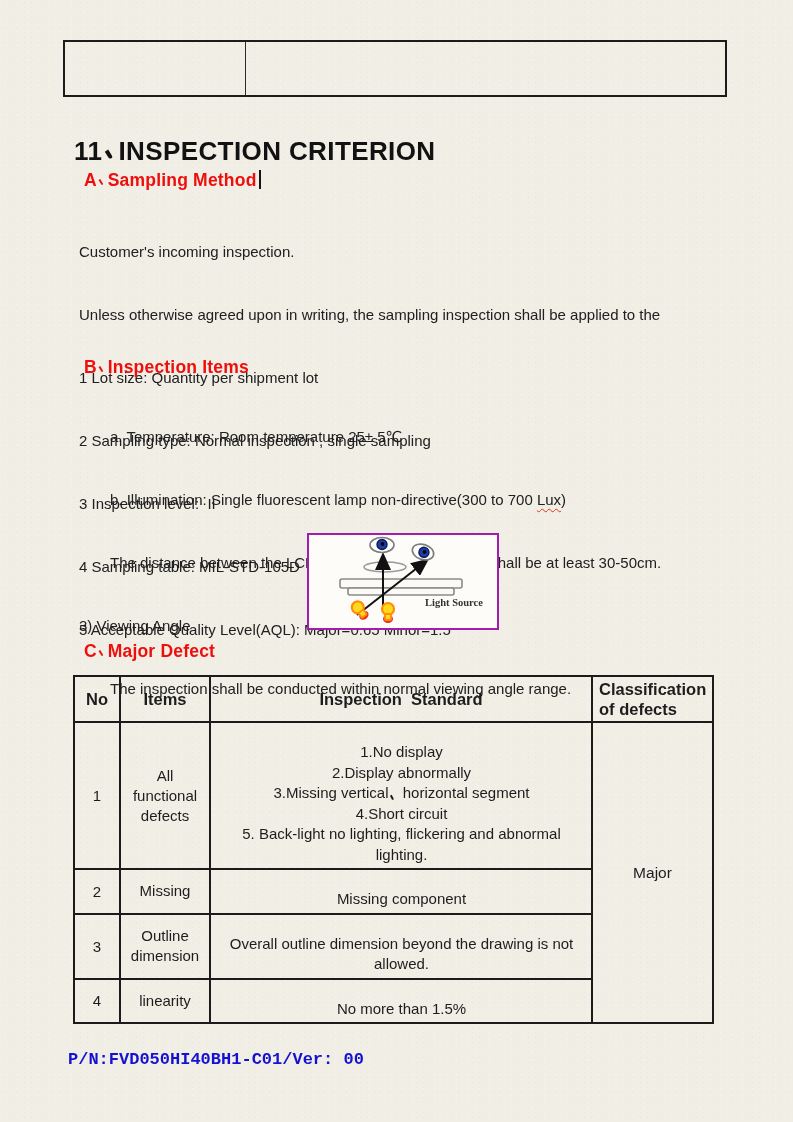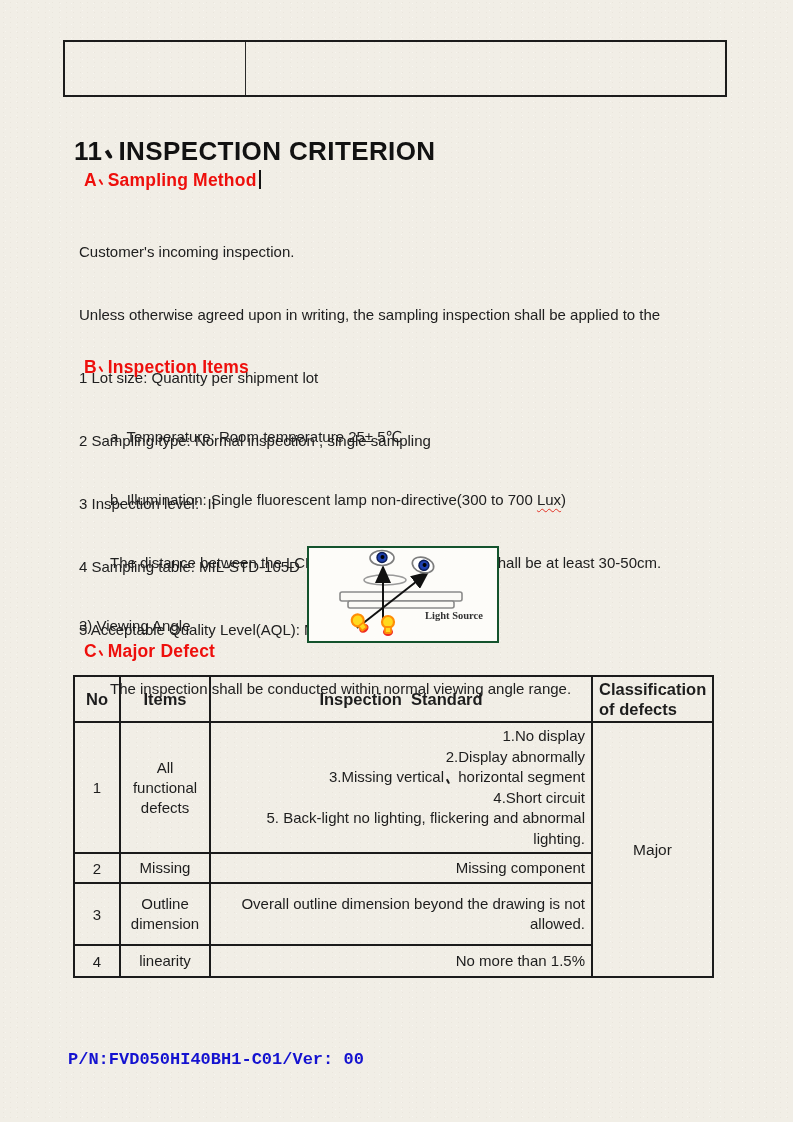--- a/index.html
+++ b/index.html
@@ -41,31 +41,31 @@
 
   
   .textblock{font-size:15px;line-height:21px;white-space:pre-wrap;}
   .para-a{left:79px;top:199px;width:640px;}
   .para-b{left:79px;top:384px;width:660px;}
   .indent{padding-left:31px;}
   .wavy{text-decoration:underline;text-decoration-style:wavy;text-decoration-color:#e33326;
         text-decoration-thickness:1px;text-underline-offset:3px;}
 
   
-  .diagram{left:307px;top:546px;width:188px;height:93px;border:2px solid #14532d;background:#fdfcf9;}
+  .diagram{left:307px;top:533px;width:188px;height:93px;border:2px solid #a21caf;background:#fdfcf9;}
 
   
   .main-table-wrap{left:73px;top:675px;}
   table.main{border-collapse:collapse;table-layout:fixed;width:639px;font-size:15px;color:#1d1d1d;}
   table.main td,table.main th{border:2px solid #1b1b1b;vertical-align:middle;background:transparent;}
   th.h{font-size:16.5px;font-weight:bold;text-align:center;padding:2px;}
   th.h-class{text-align:left;padding:2px 4px 2px 6px;line-height:20px;}
   td.no-cell{text-align:center;width:46px;}
   td.item-cell{text-align:center;padding:2px 4px;line-height:20px;}
-  td.std-cell{text-align:right;padding:3px 6px 3px 7px;line-height:20.5px;}
+  td.std-cell{text-align:center;padding:19px 6px 3px 7px;line-height:20.5px;}
   td.class-cell{text-align:center;font-size:15.5px;}
   .std-line{white-space:pre-wrap;}
 
   
   .footer{left:68px;top:1050px;font-family:"Liberation Mono","DejaVu Sans Mono",monospace;
           font-size:17px;font-weight:bold;color:#1412d0;letter-spacing:0px;white-space:pre;}
 </style>
 </head>
 <body>
 

